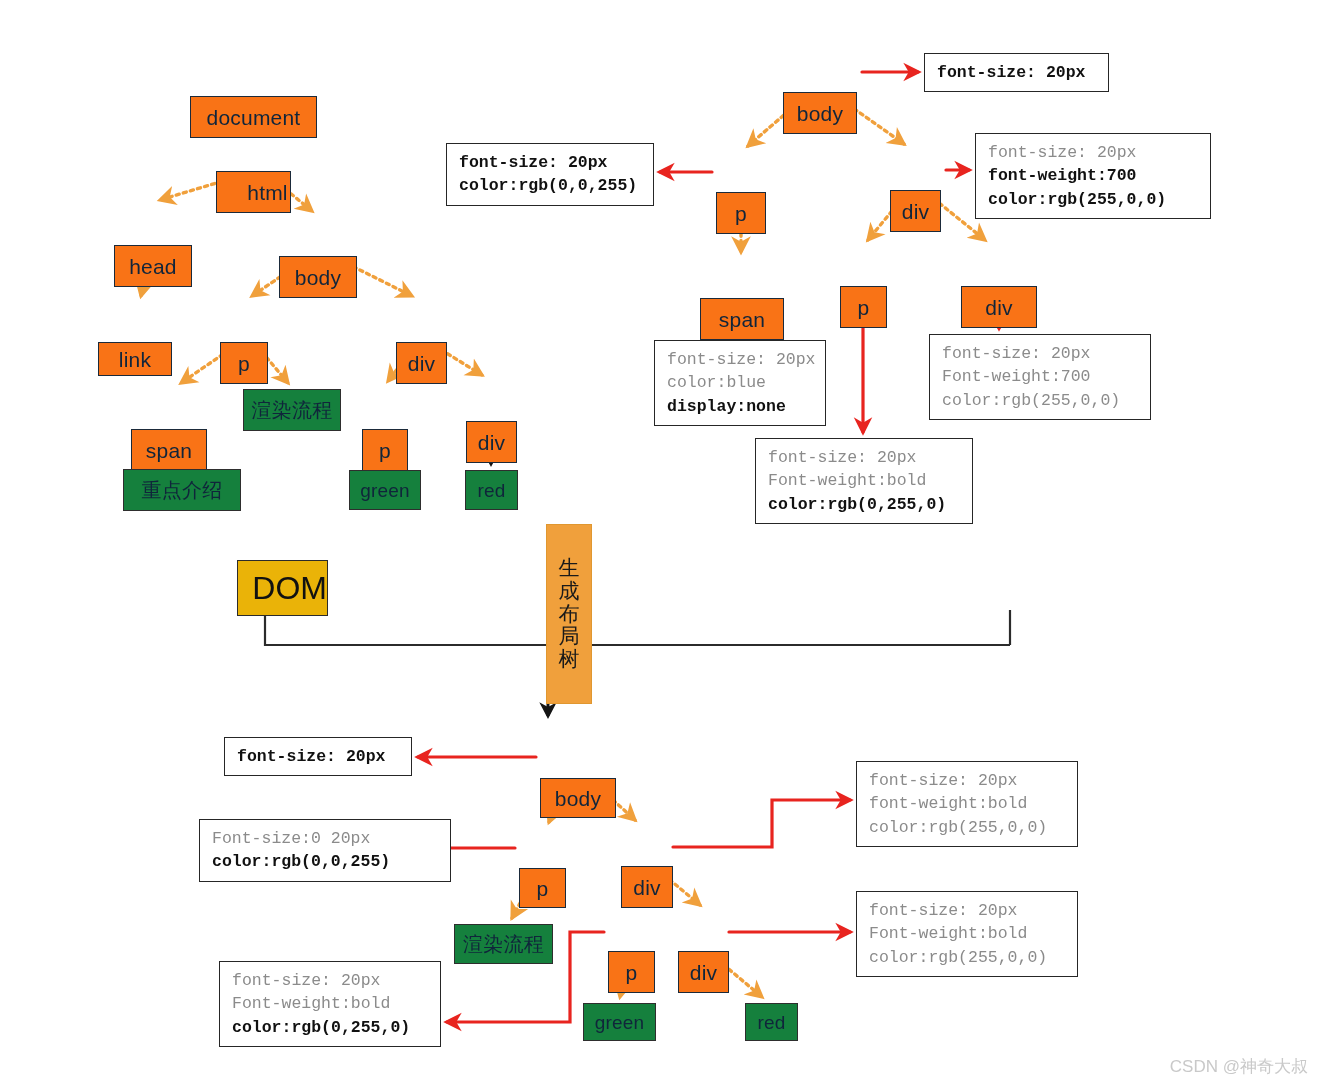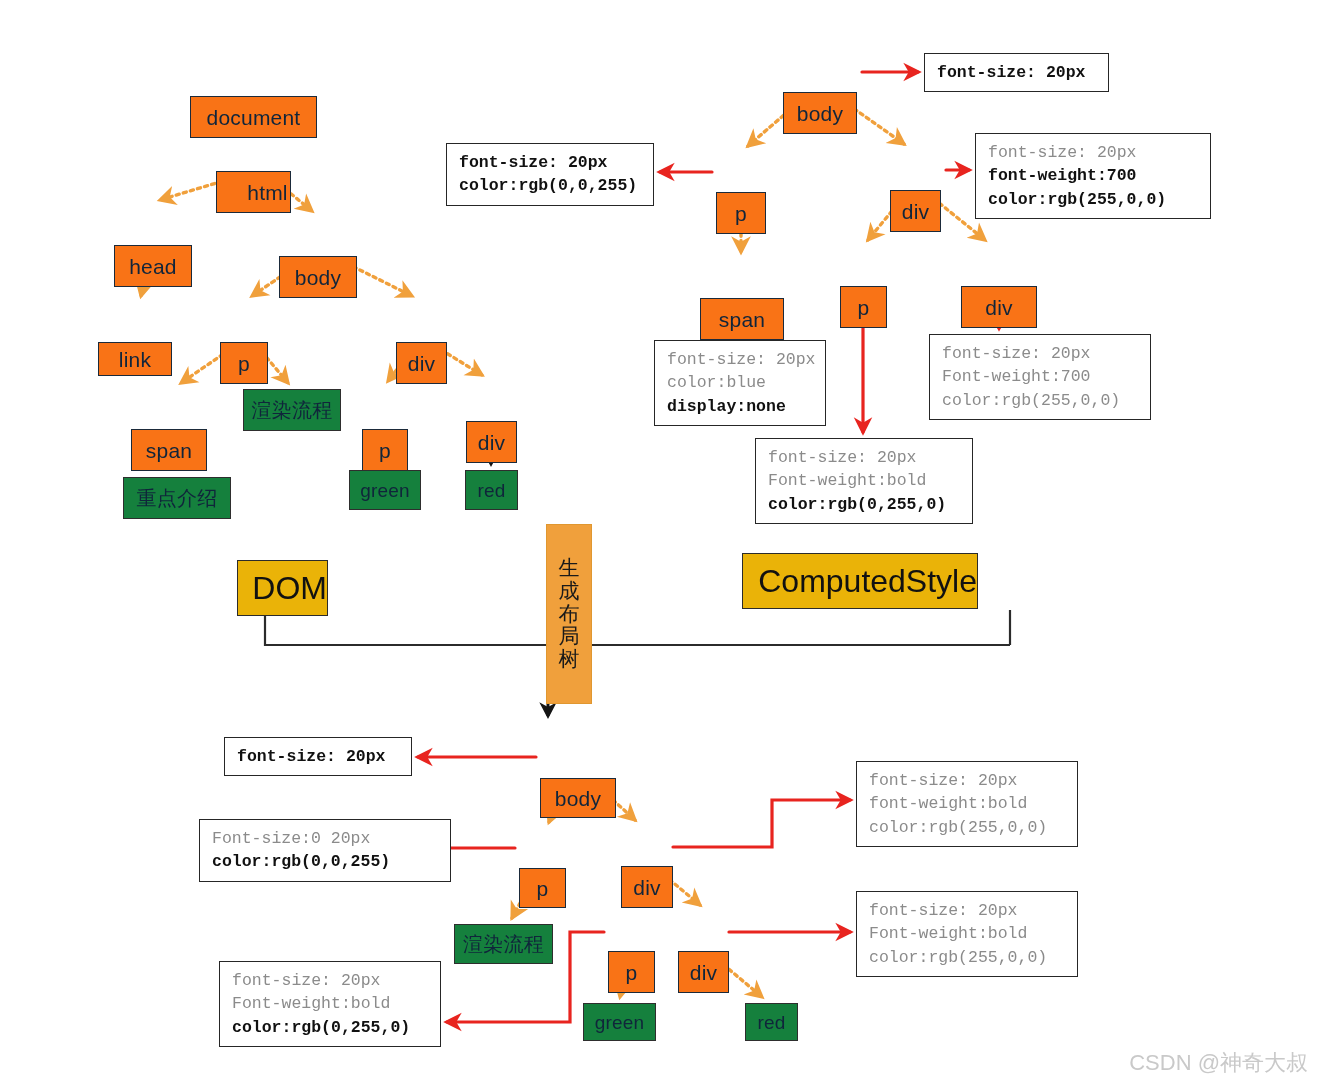--- a/index.html
+++ b/index.html
@@ -69,21 +69,21 @@
     color:#1a1a1a;
     line-height:1.08;
     padding:6px 0;
     z-index:4;
   }
   .banner span{display:block;}
 
   .watermark{
     position:absolute;
     right:14px;bottom:10px;
-    font-size:22px;
+    font-size:17px;
     color:#c9c9c9;
     z-index:5;
     white-space:nowrap;
   }
 </style>
 </head>
 <body>
 
 <div id="stage">
 
@@ -186,21 +186,21 @@
     </div>
   <div class="node gray cjk" style="left:243px;top:389px;width:98px;height:42px;">
       <span>渲染流程</span>
     </div>
   <div class="node blue" style="left:362px;top:389px;width:46px;height:42px;">
       <span>p</span>
     </div>
   <div class="node blue" style="left:466px;top:381px;width:51px;height:42px;">
       <span>div</span>
     </div>
-  <div class="node gray cjk" style="left:123px;top:469px;width:108px;height:42px;margin-top:8px;">
+  <div class="node gray cjk" style="left:123px;top:469px;width:118px;height:42px;">
       <span>重点介绍</span>
     </div>
   <div class="node gray" style="left:349px;top:470px;width:72px;height:40px;font-size:19px;">
       <span>green</span>
     </div>
   <div class="node gray" style="left:465px;top:470px;width:53px;height:40px;font-size:19px;">
       <span>red</span>
     </div>
 
   <div class="node blue" style="left:783px;top:52px;width:74px;height:42px;">
@@ -224,23 +224,20 @@
 
   <div class="cssbox" style="left:924px;top:53px;width:185px;"><div class="strong">font-size: 20px</div></div>
   <div class="cssbox" style="left:446px;top:143px;width:208px;"><div class="strong">font-size: 20px</div><div class="strong">color:rgb(0,0,255)</div></div>
   <div class="cssbox" style="left:975px;top:133px;width:236px;"><div class="dim">font-size: 20px</div><div class="strong">font-weight:700</div><div class="strong">color:rgb(255,0,0)</div></div>
   <div class="cssbox" style="left:654px;top:340px;width:172px;"><div class="dim">font-size: 20px</div><div class="dim">color:blue</div><div class="strong">display:none</div></div>
   <div class="cssbox" style="left:929px;top:334px;width:222px;"><div class="dim">font-size: 20px</div><div class="dim">Font-weight:700</div><div class="dim">color:rgb(255,0,0)</div></div>
   <div class="cssbox" style="left:755px;top:438px;width:218px;"><div class="dim">font-size: 20px</div><div class="dim">Font-weight:bold</div><div class="strong">color:rgb(0,255,0)</div></div>
 
   <div class="labelbox" style="left:237px;top:560px;width:91px;height:56px;">
       <span>DOM</span>
-    </div>
-  <div class="labelbox" style="left:742px;top:553px;width:236px;height:56px;">
-      <span>ComputedStyle</span>
     </div>
 
   <div class="banner" style="left:546px;top:524px;width:44px;height:166px;">
     <span>生</span>
     <span>成</span>
     <span>布</span>
     <span>局</span>
     <span>树</span>
   </div>
 

